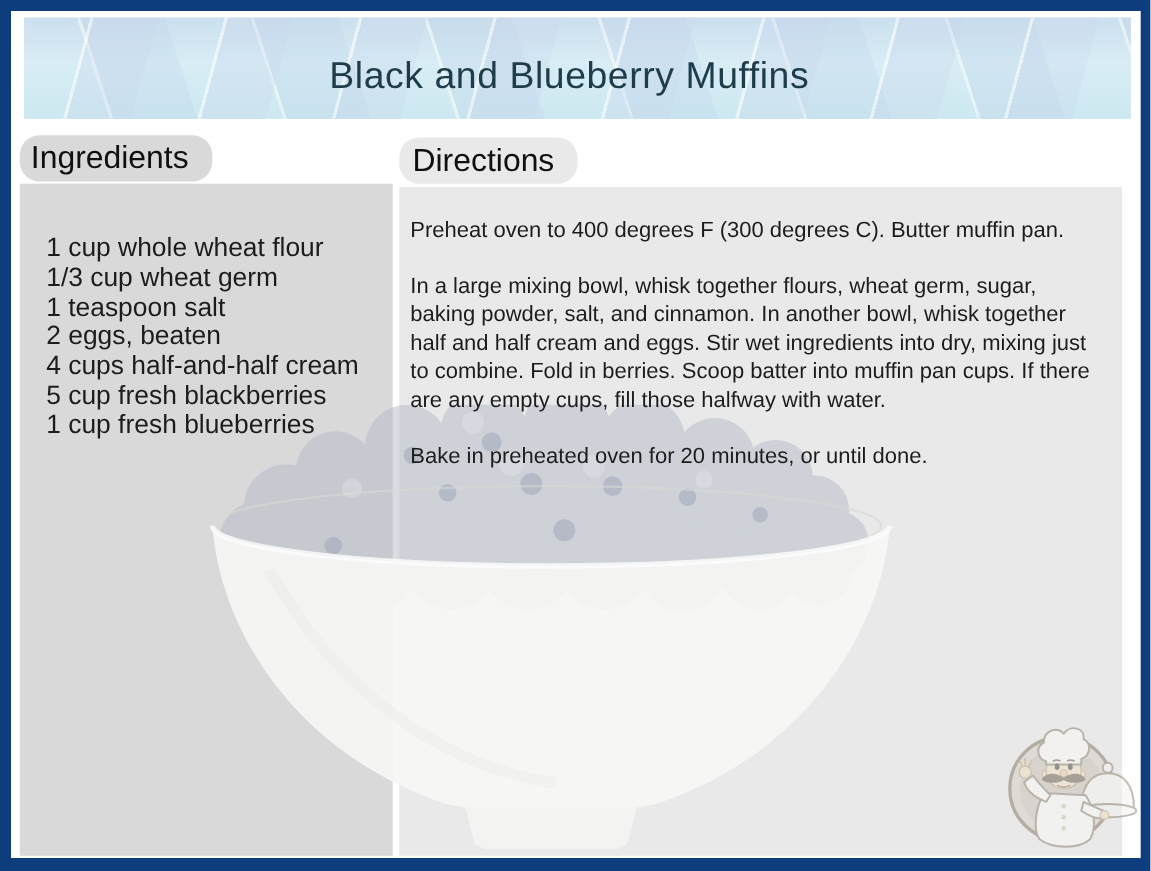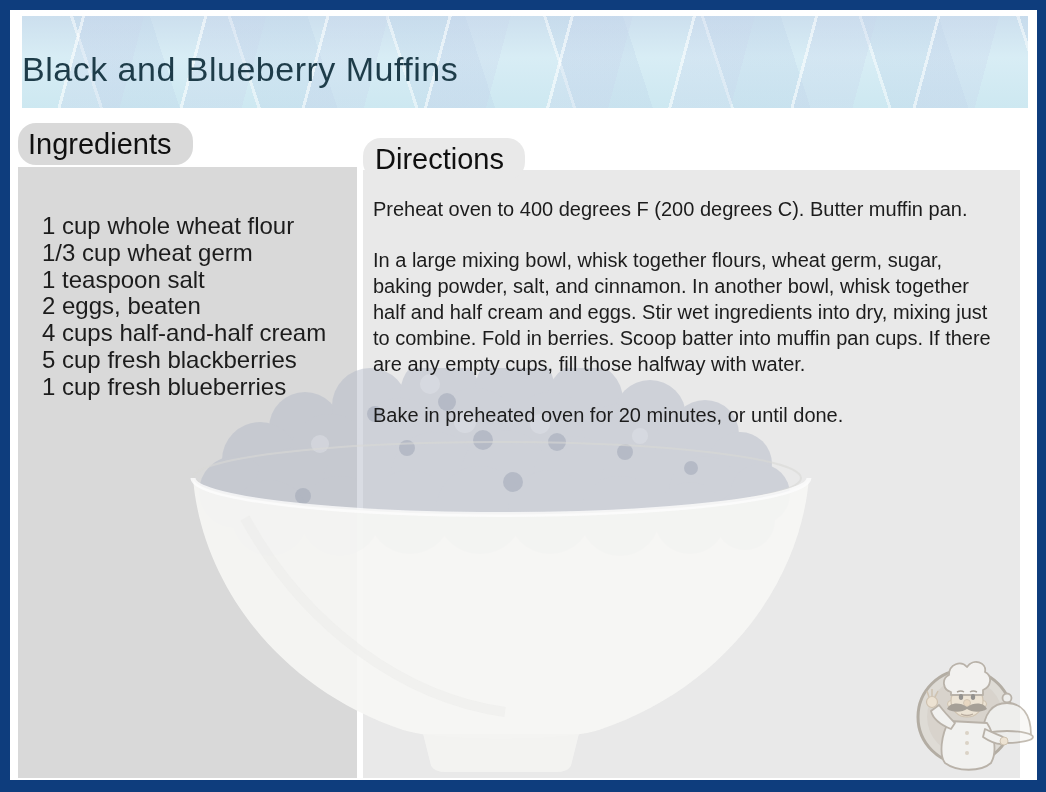--- a/index.html
+++ b/index.html
@@ -15,34 +15,34 @@
     overflow:hidden;
   }
   
   .banner{
     position:absolute;left:12px;top:6px;width:1006px;height:92px;
     background-color:var(--banner-base,#d2e9f2);
     background-image:
       repeating-linear-gradient(105deg, rgba(255,255,255,0) 0 58px, rgba(255,255,255,.55) 58px 61px, rgba(201,214,236,.30) 61px 118px),
       repeating-linear-gradient(72deg, rgba(255,255,255,0) 0 74px, rgba(255,255,255,.45) 74px 77px, rgba(188,210,232,.28) 77px 150px),
       linear-gradient(180deg,#ccdfee 0%,#d8edf5 45%,#cde8f1 100%);
-    display:flex;align-items:center;justify-content:flex-start;
+    display:flex;align-items:center;justify-content:center;
     padding:14px 15px 0 0;box-sizing:border-box;
   }
   .banner h1{
     margin:0;font-size:34px;font-weight:400;letter-spacing:.5px;
     color:var(--title-text,#1e3c49);
   }
   
   .sec-head{
     position:absolute;height:42px;box-sizing:border-box;
     font-size:29px;color:#101010;line-height:42px;z-index:3;border-radius:18px;
   }
   .sec-head.ing{left:8px;top:113px;width:175px;background:var(--left-panel,#d9d9d9);padding-left:10px;}
-  .sec-head.dir{left:353px;top:115px;width:162px;background:var(--right-panel,#e9e9e9);padding-left:12px;margin-top:13px;}
+  .sec-head.dir{left:353px;top:115px;width:162px;background:var(--right-panel,#e9e9e9);padding-left:12px;}
   
   .panel{position:absolute;z-index:1;}
   .panel.left{left:8px;top:157px;width:339px;height:611px;background:var(--left-panel,#d9d9d9);}
   .panel.right{left:353px;top:160px;width:657px;height:608px;background:var(--right-panel,#e9e9e9);}
   
   .content{position:absolute;z-index:3;color:var(--body-text,#1c1c1c);}
   .content.ing{left:8px;top:157px;width:339px;}
   .content.dir{left:353px;top:160px;width:657px;box-sizing:border-box;padding:26px 18px 0 10px;}
   .ing-list{list-style:none;margin:16px;padding:30px 4px 0 8px;font-size:24px;line-height:26.8px;}
   .content.dir p{margin:0 0 25px 0;font-size:20px;line-height:26px;}
@@ -168,18 +168,18 @@
       <li>1/3 cup wheat germ</li>
       <li>1 teaspoon salt</li>
       <li>2 eggs, beaten</li>
       <li>4 cups half-and-half cream</li>
       <li>5 cup fresh blackberries</li>
       <li>1 cup fresh blueberries</li>
     </ul>
   </div>
 
   <div class="content dir">
-    <p>Preheat oven to 400 degrees F (200 degrees C). Butter muffin pan.</p>
+    <p>Preheat oven to 400 degrees F (300 degrees C). Butter muffin pan.</p>
     <p>In a large mixing bowl, whisk together flours, wheat germ, sugar, baking powder, salt, and cinnamon. In another bowl, whisk together half and half cream and eggs. Stir wet ingredients into dry, mixing just to combine. Fold in berries. Scoop batter into muffin pan cups. If there are any empty cups, fill those halfway with water.</p>
     <p>Bake in preheated oven for 20 minutes, or until done.</p>
   </div>
 
 </div>
 
 </body></html>

